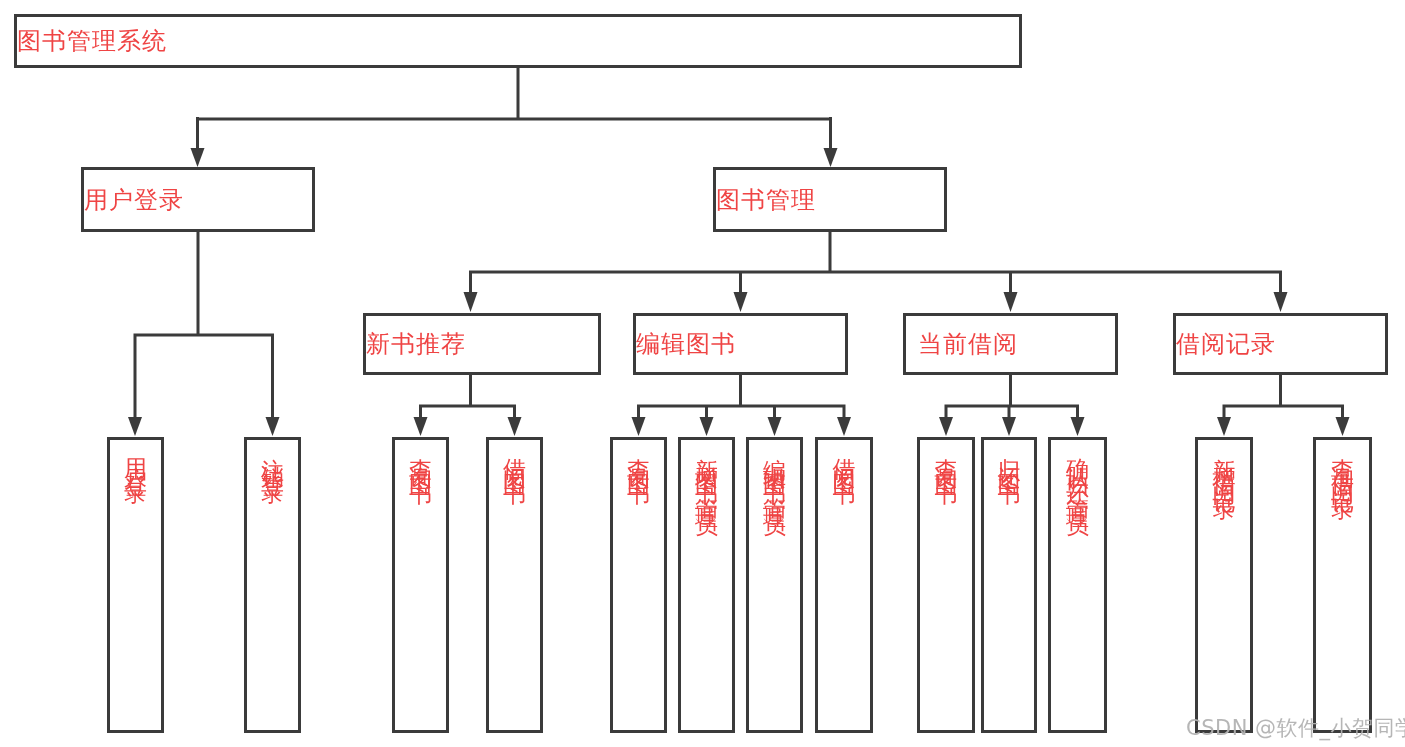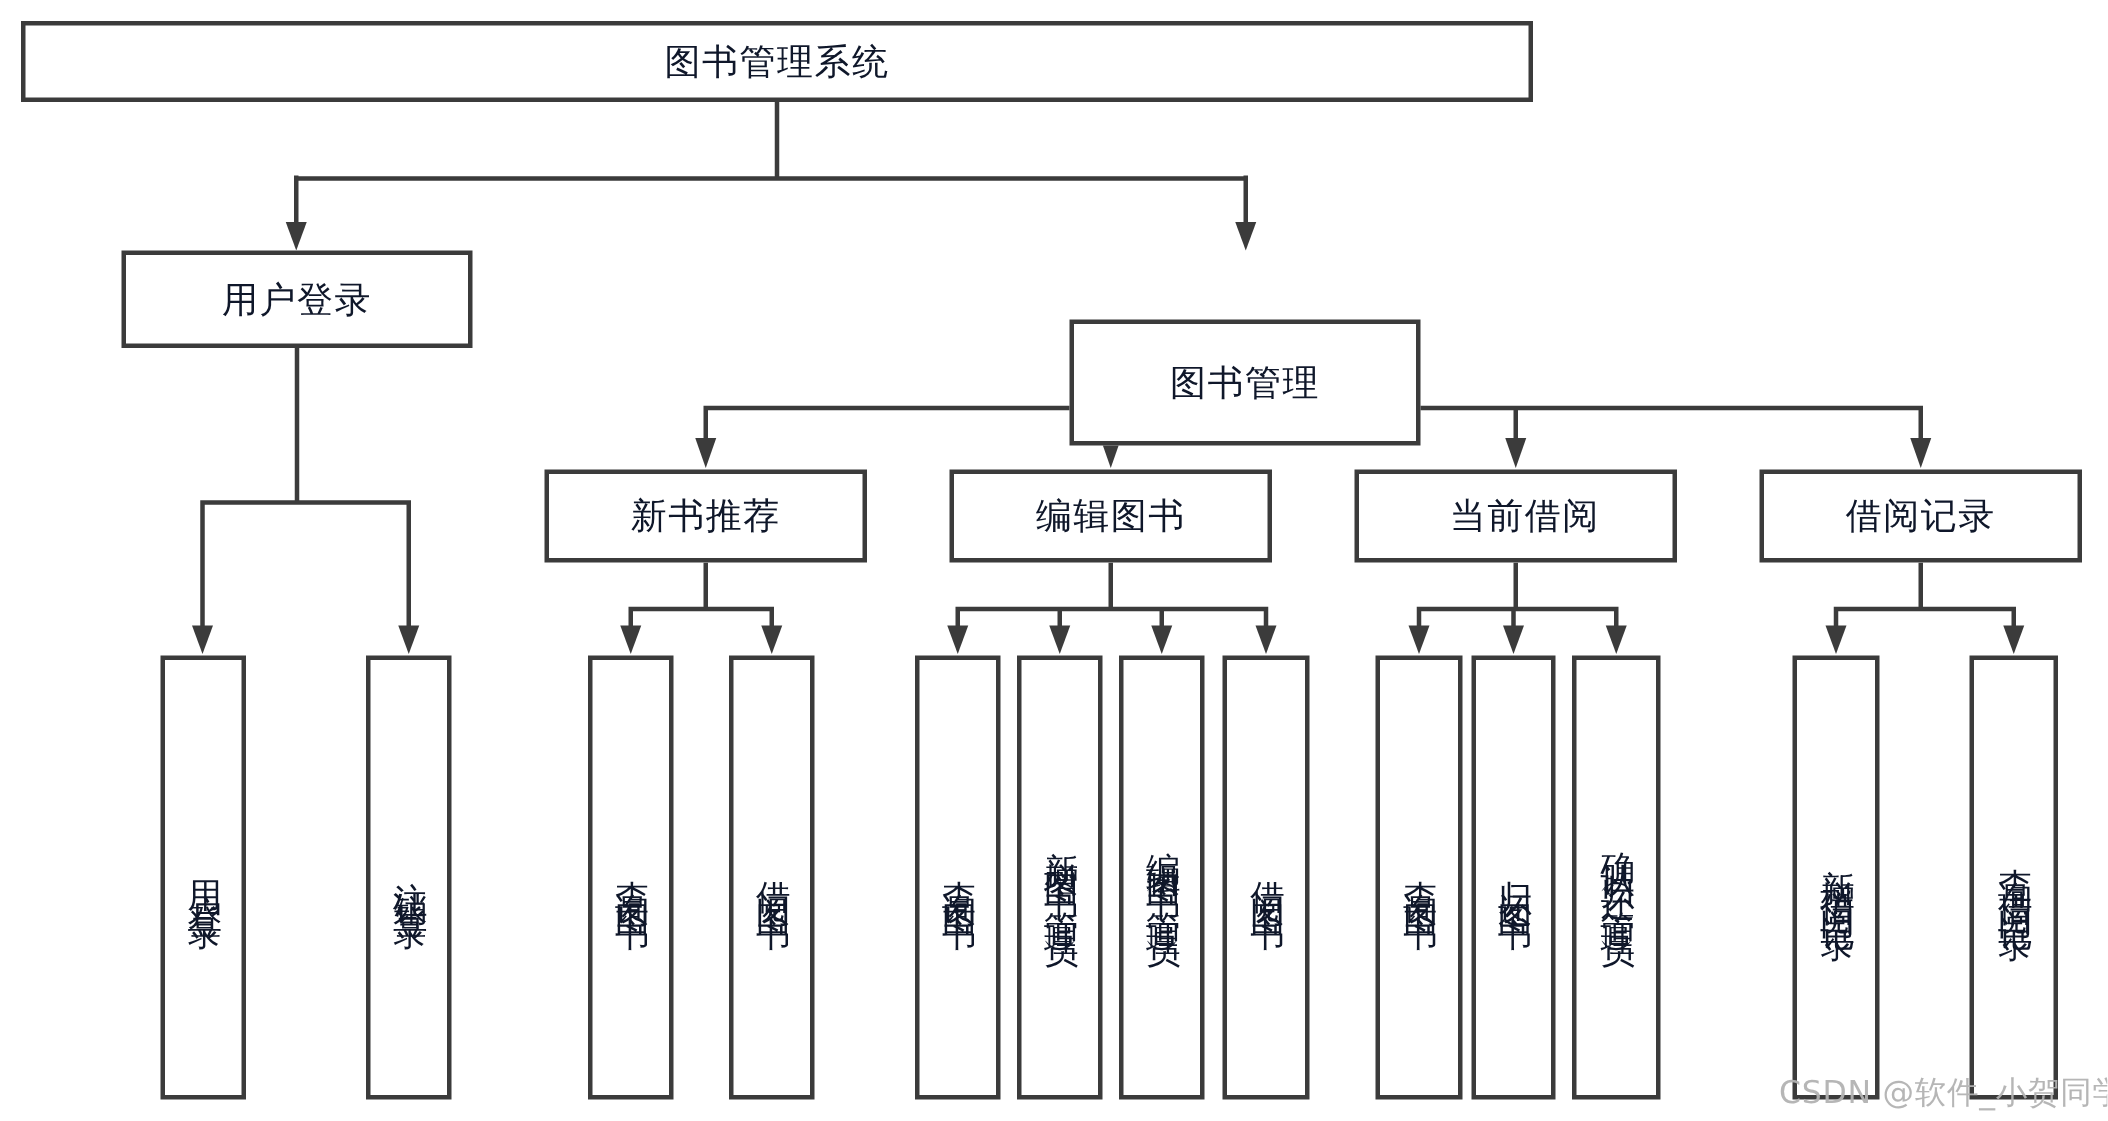--- a/index.html
+++ b/index.html
@@ -11,25 +11,24 @@
     color:#333;
     overflow:hidden;
   }
   .box{
     position:absolute;
     box-sizing:border-box;
     border:3px solid #3b3b3b;
     background:#fff;
     display:flex;
     align-items:center;
-    justify-content:center;
     font-size:24px;
     line-height:1;
     letter-spacing:1px;
-    color:#0f172a;
+    color:#ef4444;
   }
   .box.v{
     writing-mode:vertical-rl;
     text-orientation:mixed;
     letter-spacing:8px;
     font-size:23px;
   }
   #connectors{position:absolute;left:0;top:0;}
   #watermark{
     position:absolute;
@@ -78,25 +77,25 @@
     </g>
   </svg>
 
   <div class="box" style="left:14px;top:14px;width:1008px;height:54px;">
     <span>图书管理系统</span>
   </div>
 
   <div class="box" style="left:81px;top:167px;width:234px;height:65px;">
     <span>用户登录</span>
   </div>
-  <div class="box" style="left:713px;top:167px;width:234px;height:84px;margin-top:46px;">
+  <div class="box" style="left:713px;top:167px;width:234px;height:65px;">
     <span>图书管理</span>
   </div>
 
-  <div class="box" style="left:363px;top:313px;width:215px;height:62px;">
+  <div class="box" style="left:363px;top:313px;width:238px;height:62px;">
     <span>新书推荐</span>
   </div>
   <div class="box" style="left:633px;top:313px;width:215px;height:62px;">
     <span>编辑图书</span>
   </div>
   <div class="box" style="left:903px;top:313px;width:215px;height:62px;padding-left:12px;">
     <span>当前借阅</span>
   </div>
   <div class="box" style="left:1173px;top:313px;width:215px;height:62px;">
     <span>借阅记录</span>

